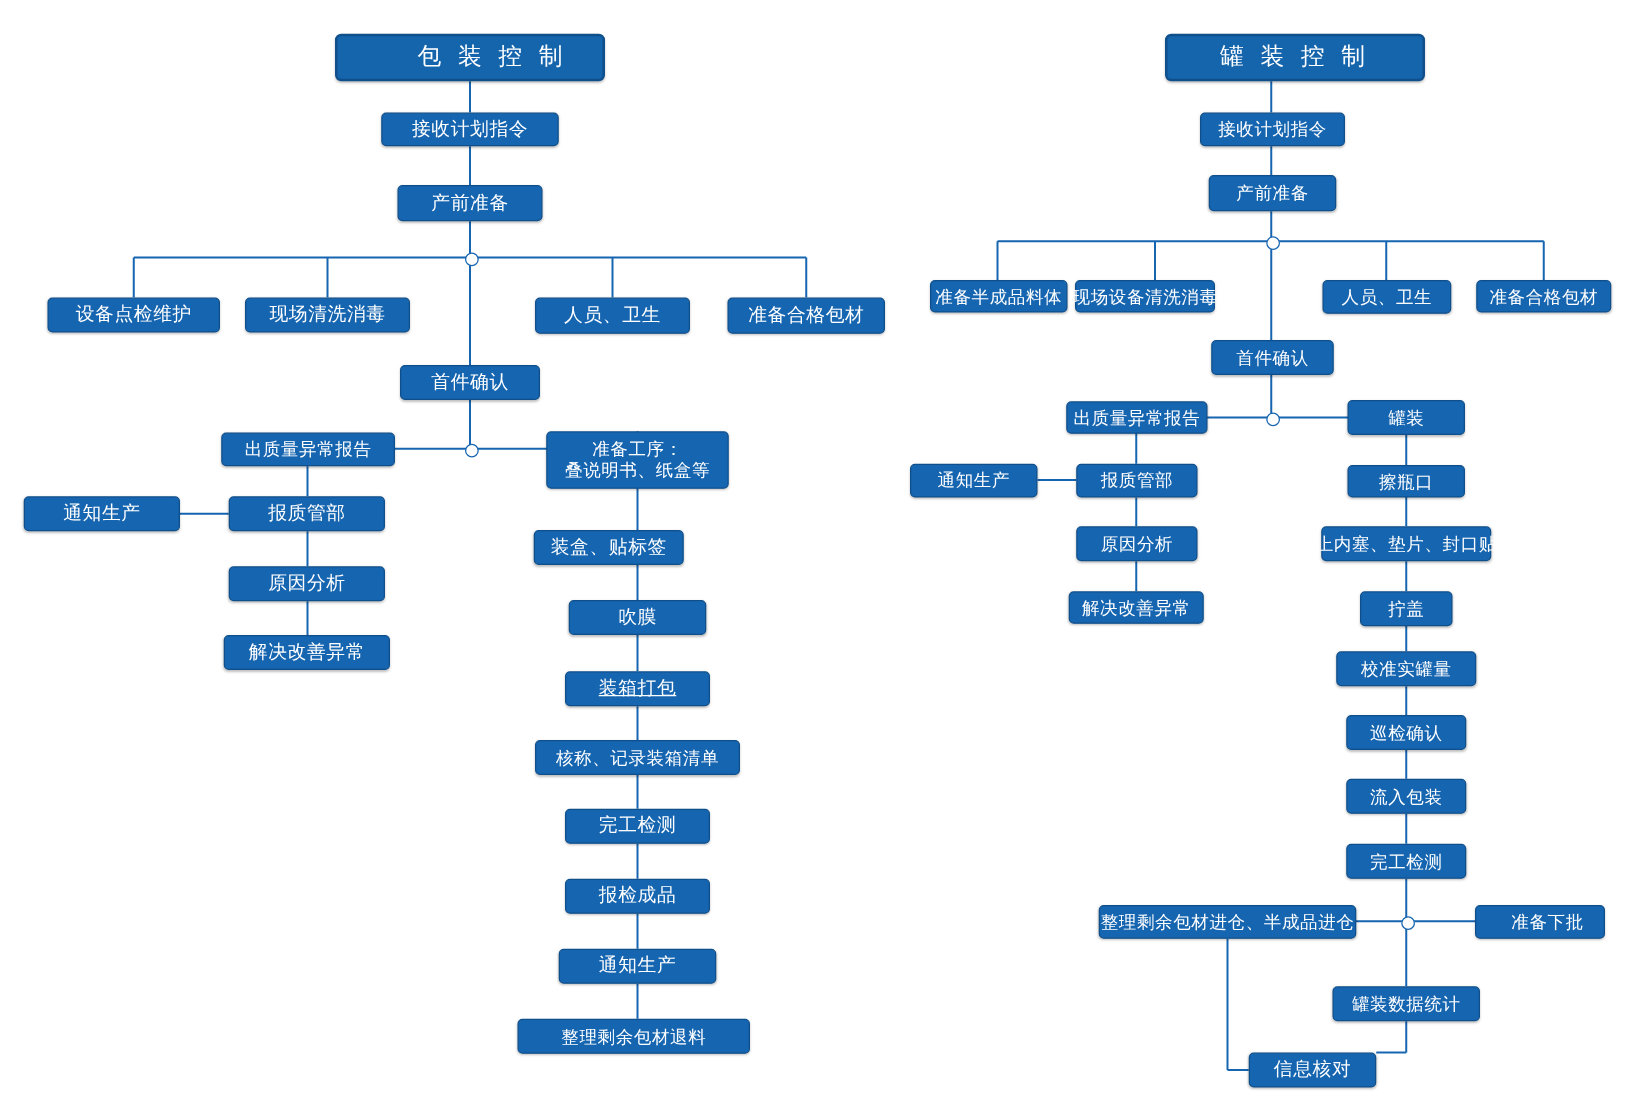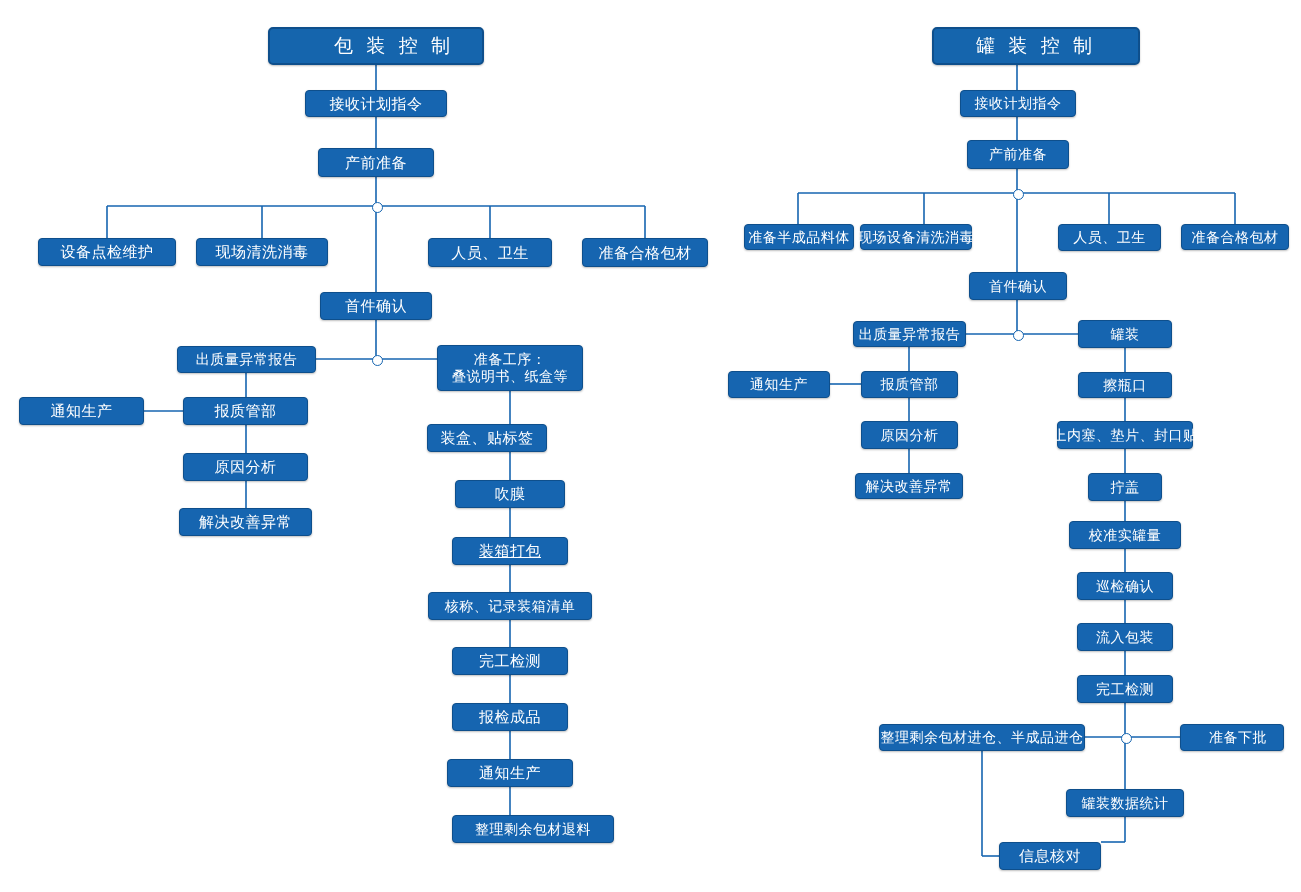--- a/index.html
+++ b/index.html
@@ -202,21 +202,21 @@
   <div class="node" style="left:452px; top:537px; width:116px; height:28px;text-decoration:underline;">装箱打包</div>
 
   <div class="node small" style="left:428px; top:592px; width:164px; height:28px;">核称、记录装箱清单</div>
 
   <div class="node" style="left:452px; top:647px; width:116px; height:28px;">完工检测</div>
 
   <div class="node" style="left:452px; top:703px; width:116px; height:28px;">报检成品</div>
 
   <div class="node" style="left:447px; top:759px; width:126px; height:28px;">通知生产</div>
 
-  <div class="node small" style="left:452px; top:815px; width:162px; height:28px;">整理剩余包材退料</div>
+  <div class="node small" style="left:414px; top:815px; width:186px; height:28px;">整理剩余包材退料</div>
 
   <div class="node title" style="left:932px; top:27px; width:208px; height:38px;">罐 装 控 制</div>
 
   <div class="node small" style="left:960px; top:90px; width:116px; height:27px;">接收计划指令</div>
 
   <div class="node small" style="left:967px; top:140px; width:102px; height:29px;">产前准备</div>
 
   <div class="node tiny" style="left:744px; top:224px; width:110px; height:26px;">准备半成品料体</div>
 
   <div class="node tiny" style="left:860px; top:224px; width:112px; height:26px;">现场设备清洗消毒</div>

